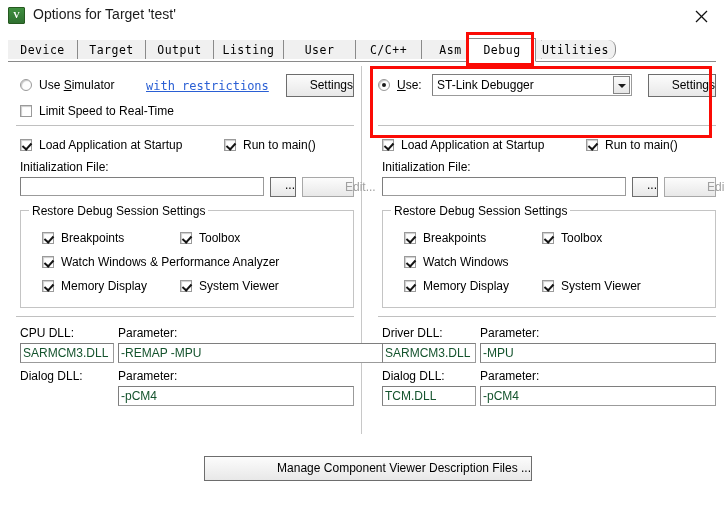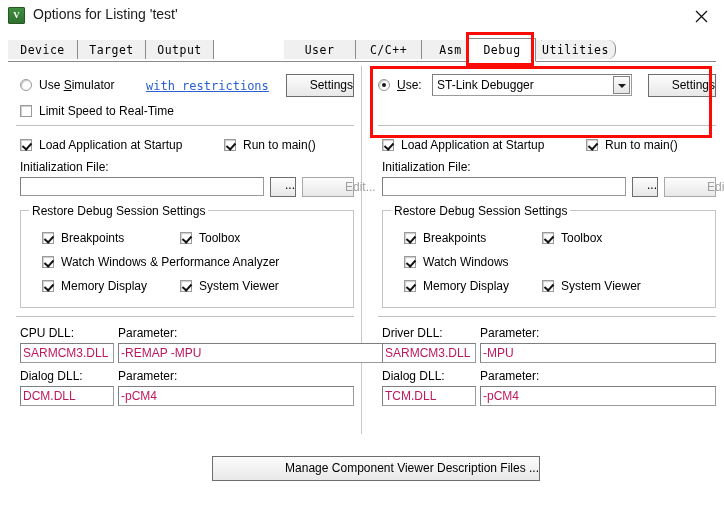--- a/index.html
+++ b/index.html
@@ -177,21 +177,21 @@
   .btn.disabled { color: #a0a0a0; border-color: #a8a8a8; padding-left: 42px; }
 
   .txt {
     position: absolute;
     background: #ffffff;
     border: 1px solid #9b9b9b;
     border-top-color: #7e7e7e;
     border-left-color: #7e7e7e;
     box-sizing: border-box;
     font-size: 12px;
-    color: #be185d;
+    color: #14532d;
     padding: 0 2px;
     line-height: 17px;
     white-space: nowrap;
     overflow: hidden;
     font-family: "Liberation Sans", sans-serif;
   }
 
   .combo {
     position: absolute;
     background: #ffffff;
@@ -267,33 +267,34 @@
     z-index: 50;
   }
 </style>
 </head>
 <body>
 
 <div class="titlebar">
   <div class="app-icon">
     <span class="glyph">V</span>
   </div>
-  <div class="title-text">Options for Listing 'test'</div>
+  <div class="title-text">Options for Target 'test'</div>
   <div class="close-btn">
     <svg width="13" height="13" viewBox="0 0 13 13">
       <line x1="1" y1="1" x2="12" y2="12" stroke="#111" stroke-width="1.2"></line>
       <line x1="12" y1="1" x2="1" y2="12" stroke="#111" stroke-width="1.2"></line>
     </svg>
   </div>
 </div>
 
 <div class="tabstrip">
   <div class="tab" style="left:0px;width:70px;">Device</div>
   <div class="tab" style="left:70px;width:68px;">Target</div>
   <div class="tab" style="left:138px;width:68px;">Output</div>
+  <div class="tab" style="left:206px;width:70px;">Listing</div>
   <div class="tab" style="left:276px;width:72px;">User</div>
   <div class="tab" style="left:348px;width:66px;">C/C++</div>
   <div class="tab" style="left:414px;width:58px;">Asm</div>
   <div class="tab" style="left:472px;width:62px;">Linker</div>
   <div class="tab active" style="left:460px;width:68px;">Debug</div>
   <div class="tab" style="left:528px;width:80px;border-radius:8px;">Utilities</div>
 </div>
 <div class="tabline"></div>
 
 <div class="page">
@@ -341,21 +342,20 @@
 
     <div class="hsep" style="left:8px;top:254px;width:338px;"></div>
 
     <div class="lbl" style="left:12px;top:264px;">CPU DLL:</div>
     <div class="lbl" style="left:110px;top:264px;">Parameter:</div>
     <div class="txt" style="left:12px;top:281px;width:94px;height:20px;line-height:18px;">SARMCM3.DLL</div>
     <div class="txt" style="left:110px;top:281px;width:266px;height:20px;line-height:18px;">-REMAP -MPU</div>
 
     <div class="lbl" style="left:12px;top:307px;">Dialog DLL:</div>
     <div class="lbl" style="left:110px;top:307px;">Parameter:</div>
-    <div class="txt" style="left:12px;top:324px;width:94px;height:20px;line-height:18px;">DCM.DLL</div>
     <div class="txt" style="left:110px;top:324px;width:236px;height:20px;line-height:18px;">-pCM4</div>
   </div>
 
   <div class="panel right">
 
     <div class="radio checked" style="left:8px;top:17px;"></div>
     <div class="lbl" style="left:27px;top:16px;">
       <u>U</u><span>se:</span>
     </div>
     <div class="combo" style="left:62px;top:12px;width:200px;height:22px;">
@@ -398,17 +398,17 @@
     <div class="lbl" style="left:110px;top:264px;">Parameter:</div>
     <div class="txt" style="left:12px;top:281px;width:94px;height:20px;line-height:18px;">SARMCM3.DLL</div>
     <div class="txt" style="left:110px;top:281px;width:236px;height:20px;line-height:18px;">-MPU</div>
 
     <div class="lbl" style="left:12px;top:307px;">Dialog DLL:</div>
     <div class="lbl" style="left:110px;top:307px;">Parameter:</div>
     <div class="txt" style="left:12px;top:324px;width:94px;height:20px;line-height:18px;">TCM.DLL</div>
     <div class="txt" style="left:110px;top:324px;width:236px;height:20px;line-height:18px;">-pCM4</div>
   </div>
 
-  <div class="btn" style="left:196px;top:394px;width:328px;height:25px;line-height:23px;margin-left:8px;">Manage Component Viewer Description Files ...</div>
+  <div class="btn" style="left:196px;top:394px;width:328px;height:25px;line-height:23px;">Manage Component Viewer Description Files ...</div>
 </div>
 
 <div class="annot" style="left:466px;top:32px;width:68px;height:34px;"></div>
 <div class="annot" style="left:370px;top:66px;width:342px;height:72px;"></div>
 
 </body></html>

